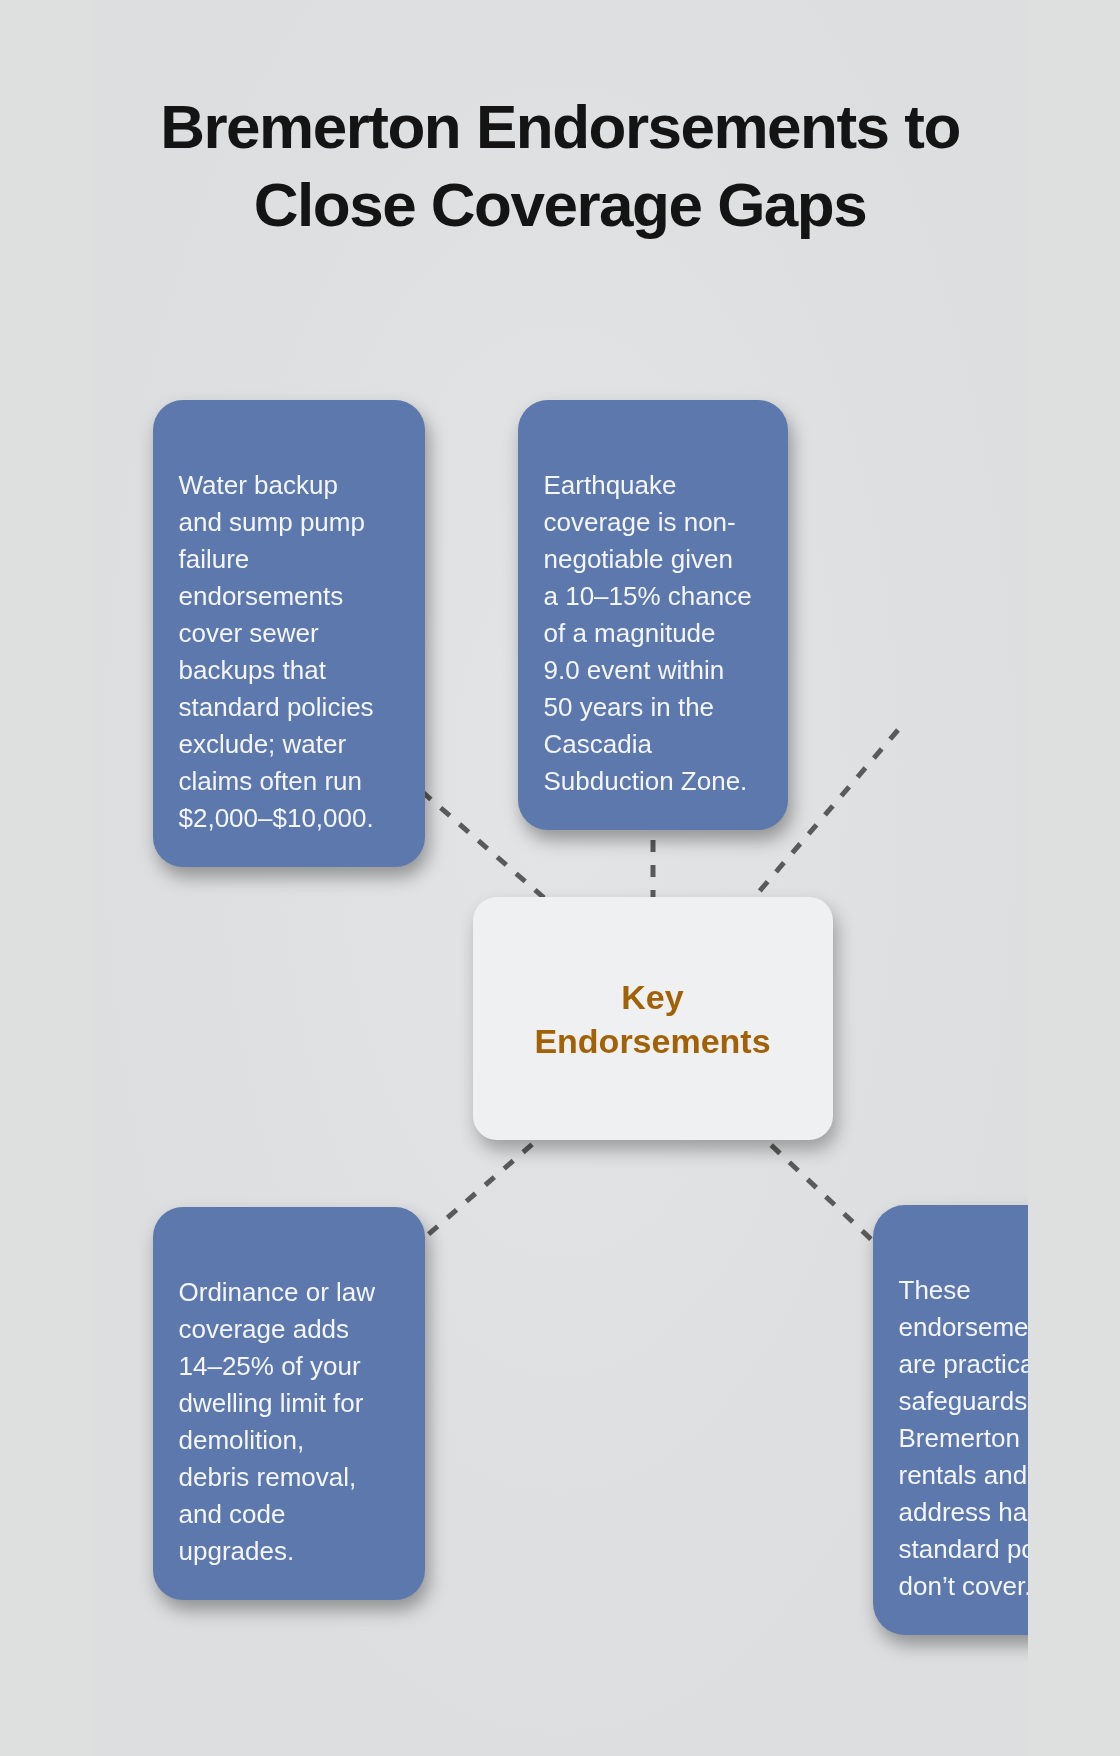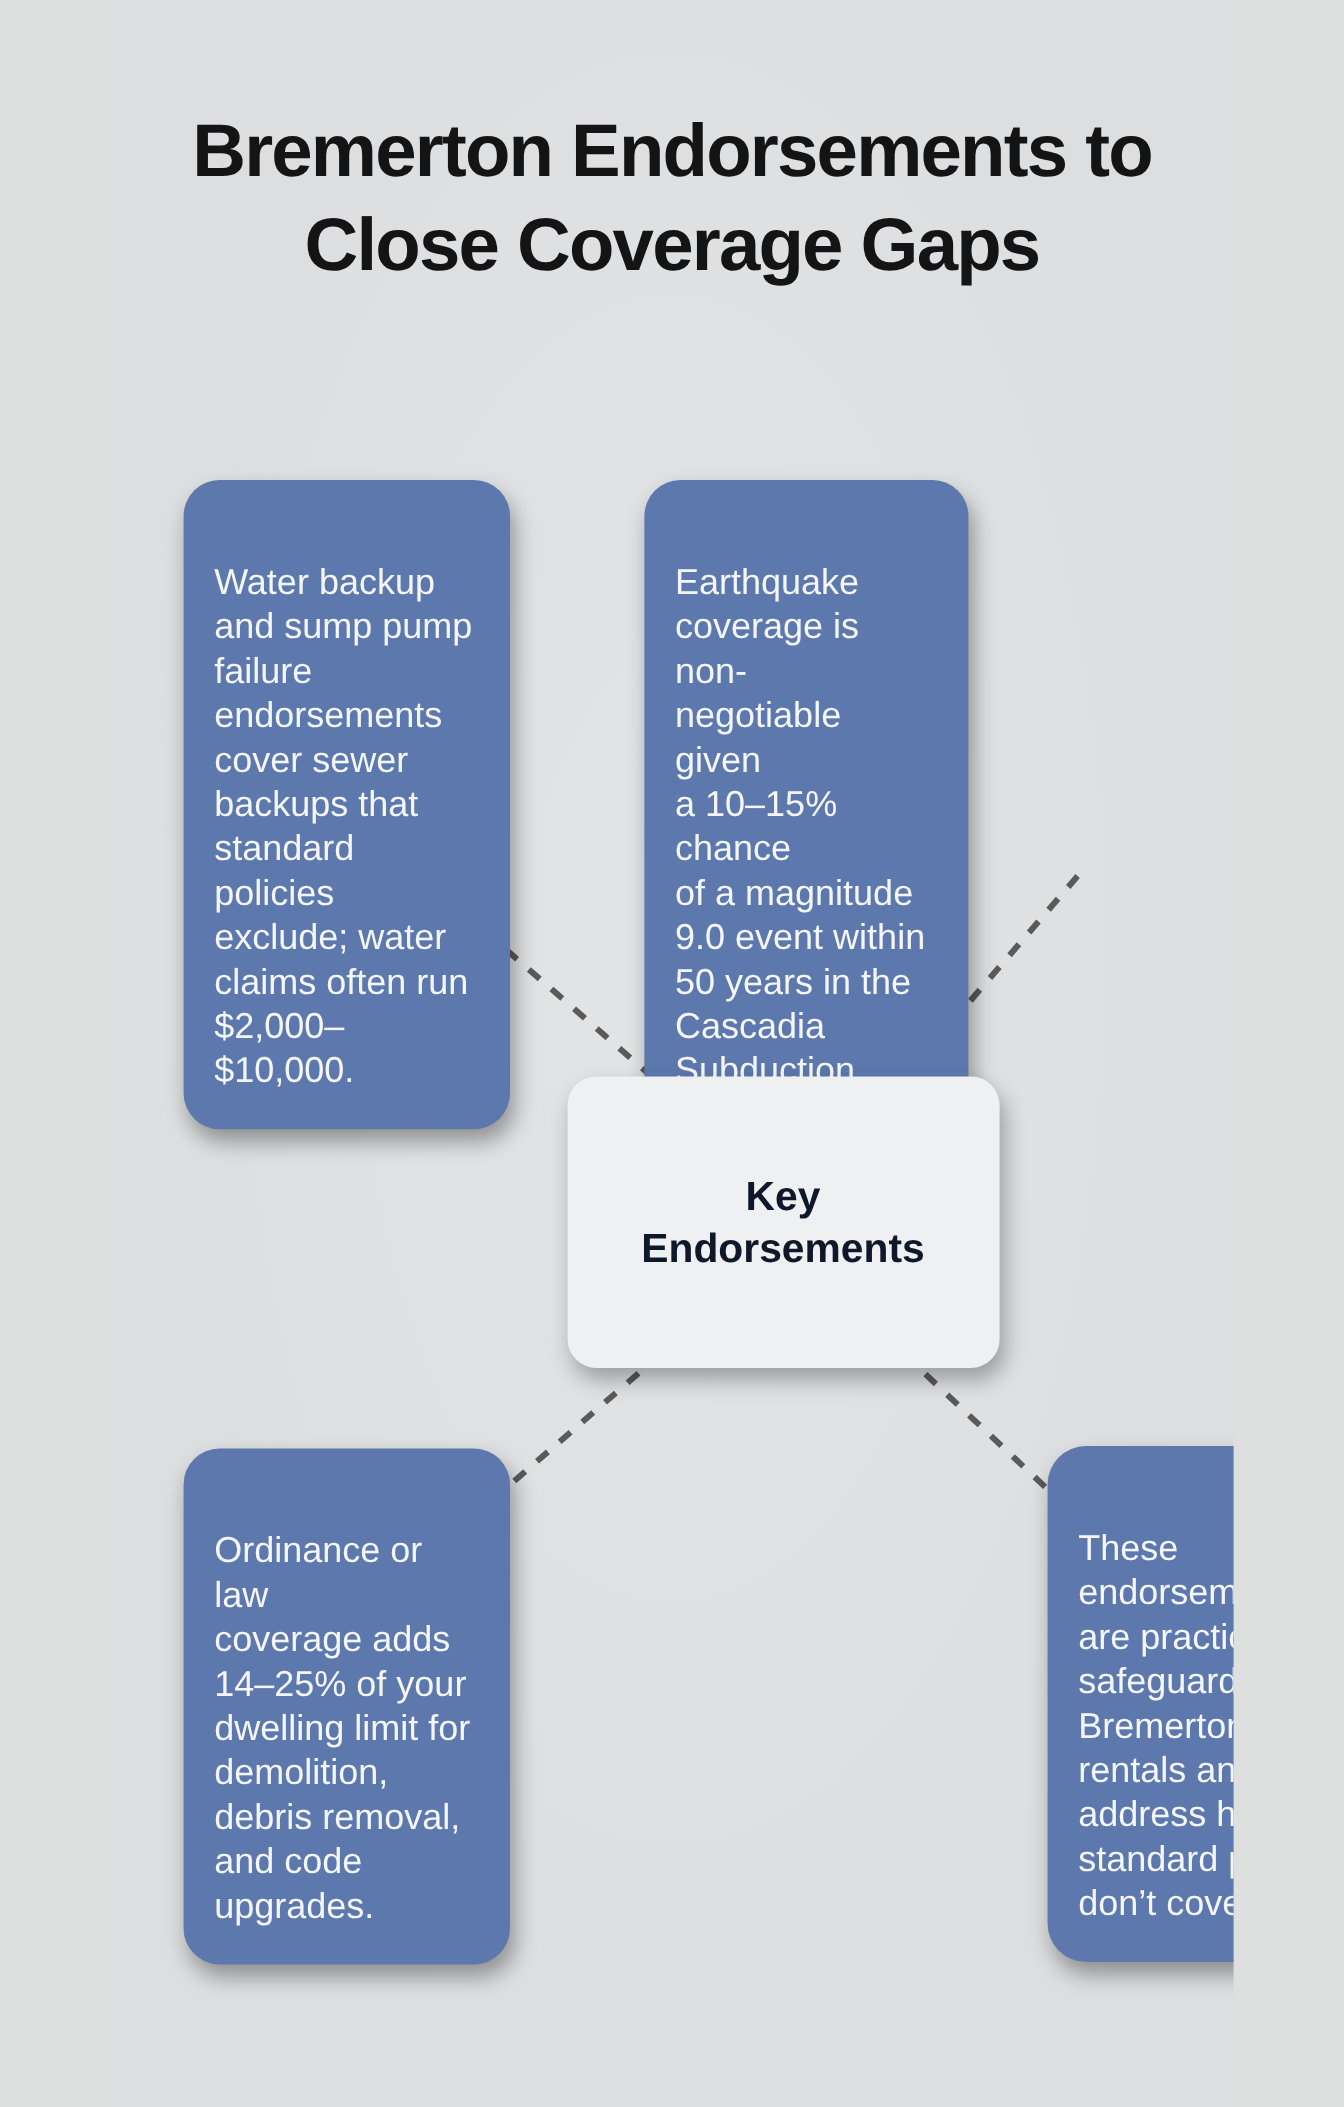--- a/index.html
+++ b/index.html
@@ -36,27 +36,27 @@
     z-index: 0;
   }
   .card {
     position: absolute;
     z-index: 1;
     box-sizing: border-box;
     background: var(--card-bg, #5c78ac);
     border-radius: 30px;
     padding: 30px 26px;
     color: var(--card-text, #f4f6f9);
-    font-size: 30px;
+    font-size: 26px;
     line-height: 37px;
     white-space: pre-line;
     box-shadow: 4px 10px 18px rgba(0,0,0,0.35);
   }
   .card-1 { left: 60px;  top: 400px; width: 272px; }
-  .card-2 { left: 444px; top: 400px; width: 270px; }
+  .card-2 { left: 425px; top: 400px; width: 270px; }
   .card-3 { left: 782px; top: 398px; width: 278px; }
   .card-4 { left: 60px;  top: 1207px; width: 272px; }
   .card-5 { left: 780px; top: 1205px; width: 278px; border-radius: 32px; }
   .center-node {
     position: absolute;
     z-index: 1;
     box-sizing: border-box;
     left: 380px;
     top: 897px;
     width: 360px;
@@ -66,21 +66,21 @@
     box-shadow: 4px 10px 18px rgba(0,0,0,0.30);
     display: flex;
     align-items: center;
     justify-content: center;
   }
   .center-label {
     text-align: center;
     font-size: 34px;
     font-weight: 700;
     line-height: 44px;
-    color: #0f172a;
+    color: #a16207;
     white-space: pre-line;
   }
 </style>
 </head>
 <body style="background: rgb(222, 224, 224);">
 
 <div class="canvas">
 
   <h1 class="title" style="margin:0">Bremerton Endorsements to
 Close Coverage Gaps</h1>

